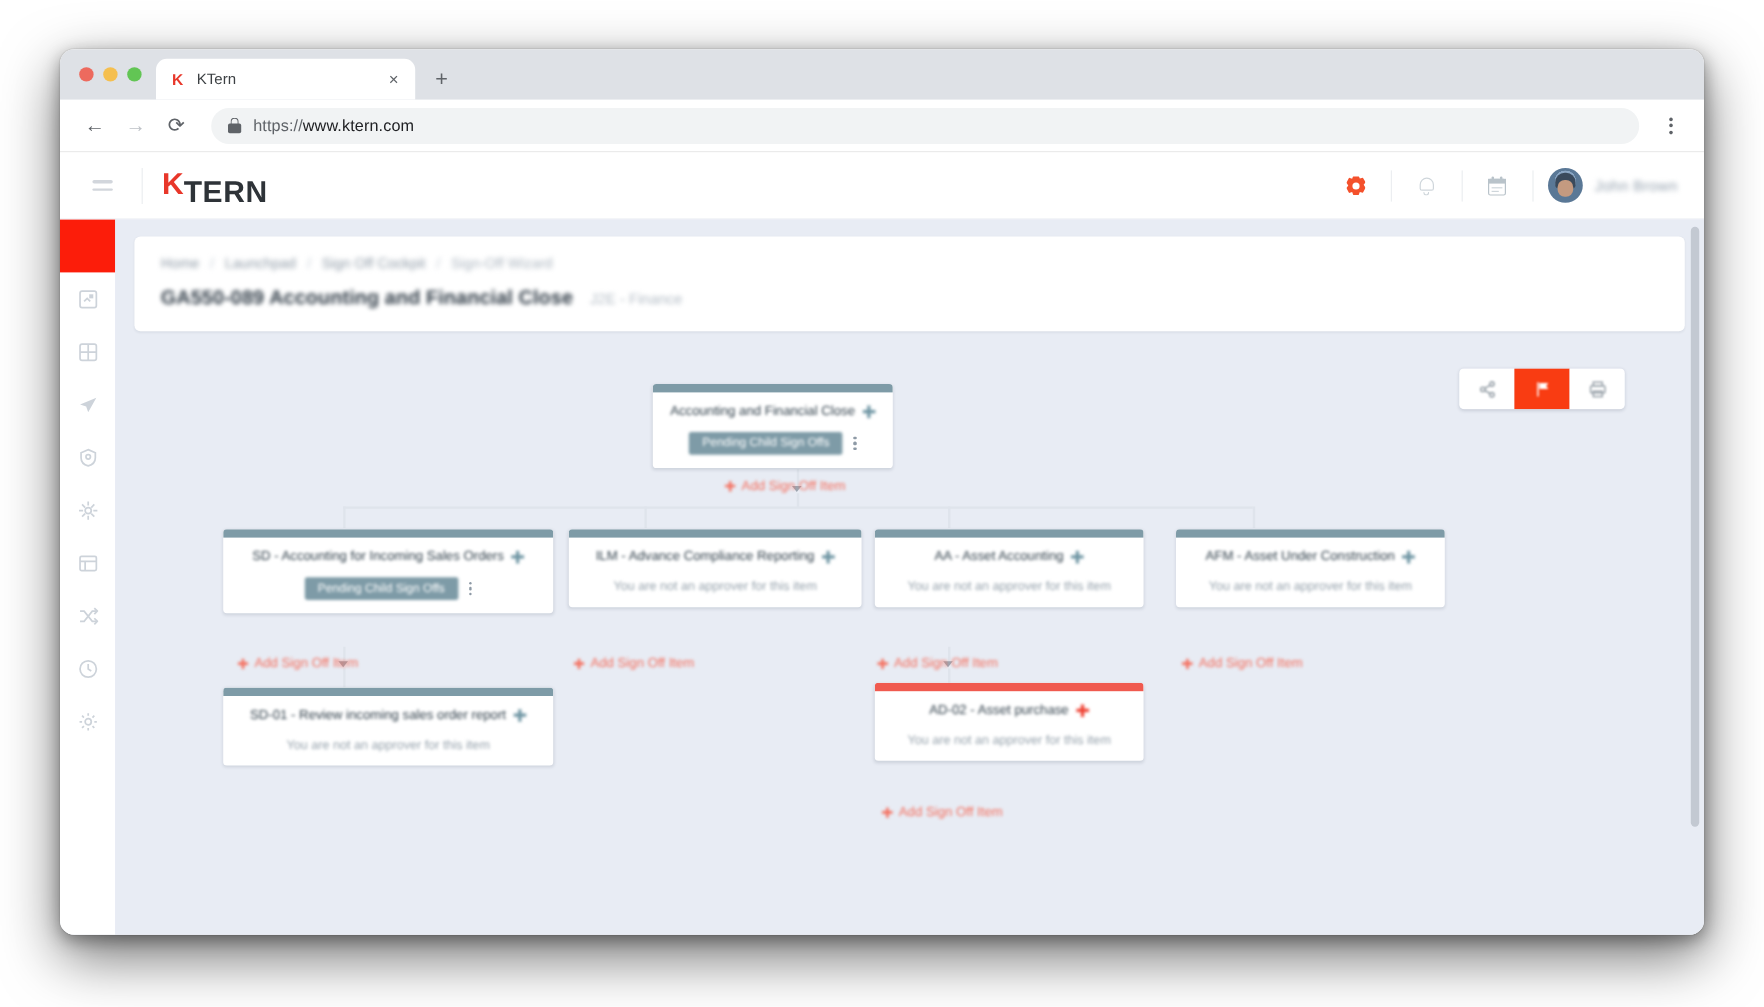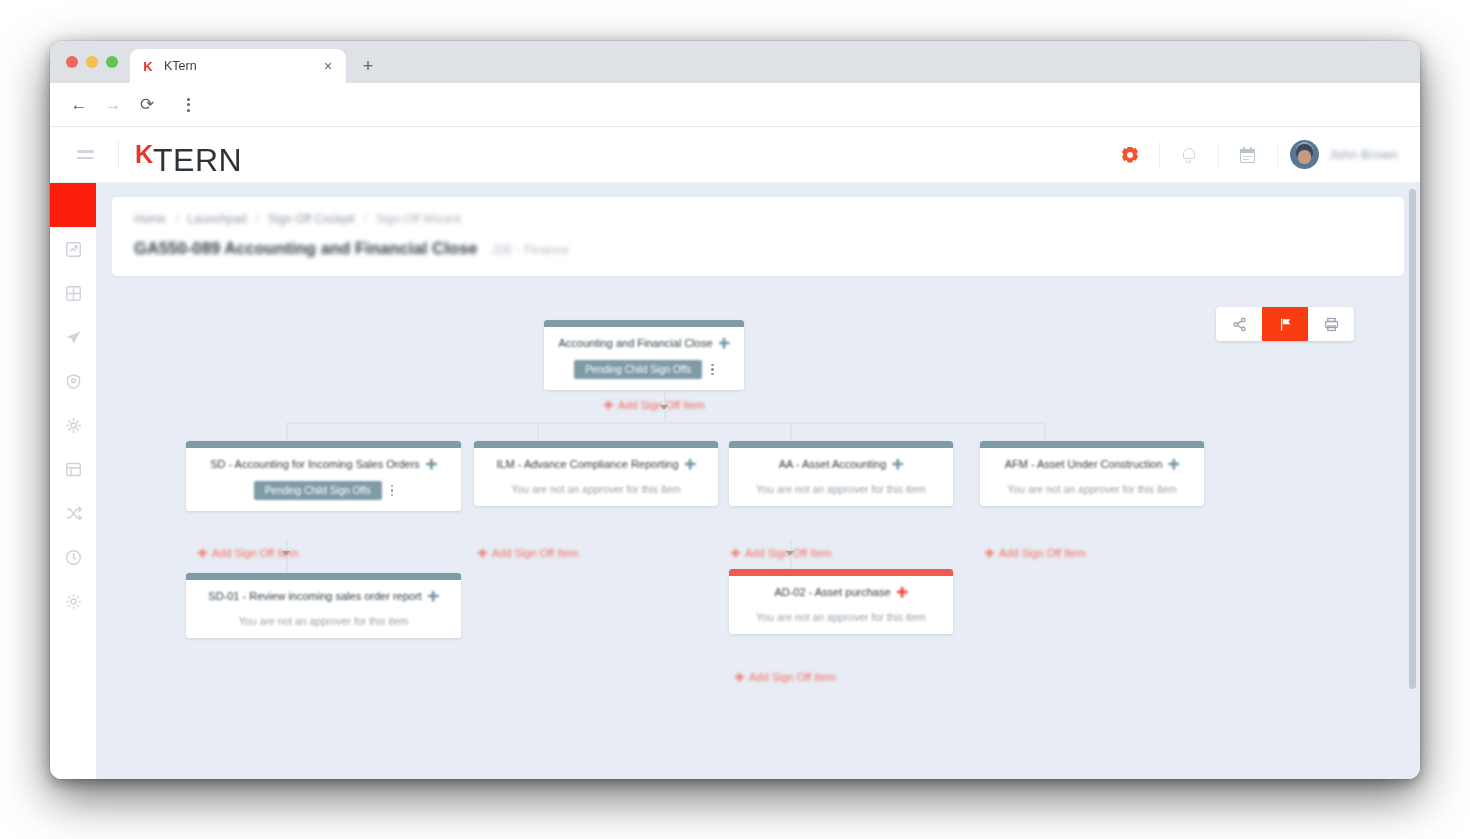--- a/index.html
+++ b/index.html
@@ -97,21 +97,21 @@
   .appheader {
     height: 56px; background: #ffffff; display: flex; align-items: center;
     padding: 0 22px 0 18px; gap: 0; border-bottom: 1px solid #eceff3;
   }
   .hamburger { width: 34px; height: 34px; display:flex; flex-direction: column;
     align-items: center; justify-content: center; gap: 4px; cursor: pointer; }
   .hamburger i { width: 17px; height: 2.5px; background: #d2d6dc; border-radius: 2px; display:block; }
   .vdiv { width: 1px; height: 30px; background: #eceef1; margin: 0 16px; }
   .logo { display: flex; align-items: center; gap: 1px; filter: blur(0.5px); }
   .logo .k { font-size: 25px; font-weight: 800; color: #e8372a; letter-spacing: -1px; }
-  .logo .t { font-size: 32px; font-weight: 400; color: #2e3338; letter-spacing: 0.5px; margin-top: 12px; }
+  .logo .t { font-size: 25px; font-weight: 700; color: #2e3338; letter-spacing: 0.5px; margin-top: 12px; }
   .hspacer { flex: 1; }
   .hicon { width: 34px; height: 34px; display: flex; align-items: center; justify-content: center; cursor: pointer; }
   .hsep { width: 1px; height: 26px; background: #eceef1; margin: 0 12px; }
 
   .gear-red { width: 16px; height: 16px; position: relative; }
   .gear-red::before {
     content: ""; position: absolute; inset: 0; background: #f4512c; border-radius: 4px;
     clip-path: polygon(36% 0,64% 0,70% 14%,86% 10%,100% 34%,90% 46%,100% 62%,86% 88%,70% 84%,64% 100%,36% 100%,30% 84%,14% 90%,0 64%,10% 50%,0 36%,14% 10%,30% 16%);
   }
   .gear-red::after { content:""; position:absolute; left:5px; top:5px; width:6px; height:6px;
@@ -275,20 +275,27 @@
         <span class="tab-title">KTern</span>
         <span class="tab-close">×</span>
       </div>
       <div class="newtab">+</div>
     </div>
 
     <div class="urlbar">
       <div class="navbtn">←</div>
       <div class="navbtn disabled">→</div>
       <div class="navbtn">⟳</div>
+      <div class="omnibox">
+        <span class="lock">
+          <span class="shack"></span>
+            <span class="body"></span>
+        </span>
+        <span class="url-text"><span>https://</span><b>www.ktern.com</b></span>
+      </div>
       <div class="kebab">
           <i></i>
           <i></i>
           <i></i>
         </div>
     </div>
 
     <div class="appheader">
       <div class="hamburger">
           <i></i>

